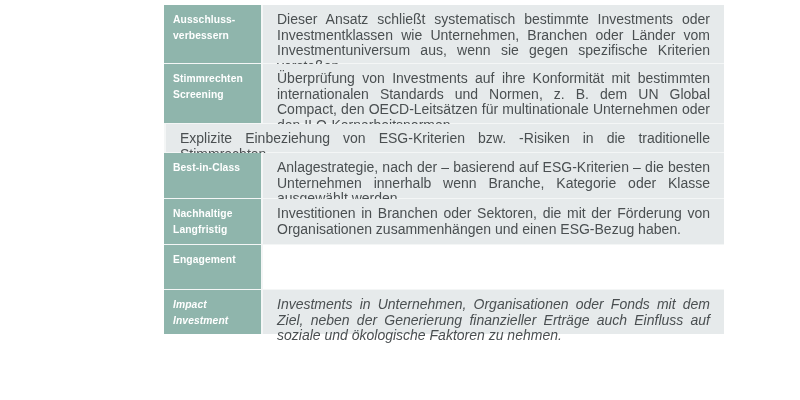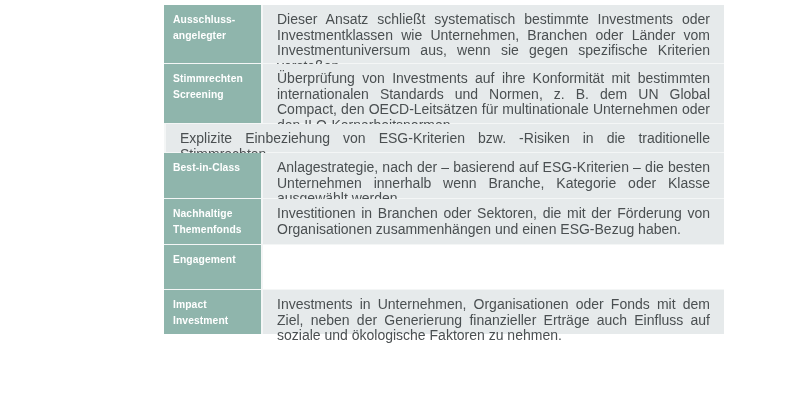--- a/index.html
+++ b/index.html
@@ -15,21 +15,21 @@
       left: 164px;
       top: 5px;
       width: 560px;
       font-family: "Liberation Sans", sans-serif;
     }
     .row {
       display: flex;
       border-bottom: 1px solid #f4f6f6;
       box-sizing: border-box;
     }
-    .row:last-child { border-bottom: none; }
+    .row:last-child { border-bottom: none; font-style: italic; }
     .label {
       width: 97px;
       flex: 0 0 97px;
       background: #8fb5ac;
       color: #ffffff;
       font-weight: bold;
       font-size: 10.3px;
       line-height: 15.5px;
       padding: 7px 6px 0 9px;
       box-sizing: border-box;
@@ -50,40 +50,40 @@
       box-sizing: border-box;
       text-align: justify;
       hyphens: manual;
     }
   </style>
 </head>
 <body>
 
 <div class="table">
   <div class="row" style="height:59px">
-    <div class="label">Ausschluss- angelegter</div>
+    <div class="label">Ausschluss- verbessern</div>
     <div class="sep"></div>
     <div class="content">Dieser Ansatz schließt systematisch bestimmte Investments oder Investmentklassen wie Unternehmen, Branchen oder Länder vom Investmentuniversum aus, wenn sie gegen spezifische Kriterien verstoßen.</div>
   </div>
   <div class="row" style="height:60px">
     <div class="label">Stimmrechten Screening</div>
     <div class="sep"></div>
     <div class="content">Überprüfung von Investments auf ihre Konformität mit bestimmten internationalen Standards und Normen, z. B. dem UN Global Compact, den OECD-Leitsätzen für multinationale Unternehmen oder den ILO-Kernarbeitsnormen.</div>
   </div>
   <div class="row" style="height:29px">
     <div class="sep"></div>
     <div class="content">Explizite Einbeziehung von ESG-Kriterien bzw. -Risiken in die traditionelle Stimmrechten.</div>
   </div>
   <div class="row" style="height:46px">
     <div class="label">Best-in-Class</div>
     <div class="sep"></div>
     <div class="content">Anlagestrategie, nach der – basierend auf ESG-Kriterien – die besten Unternehmen innerhalb wenn Branche, Kategorie oder Klasse ausgewählt werden.</div>
   </div>
   <div class="row" style="height:46px">
-    <div class="label">Nachhaltige Themenfonds</div>
+    <div class="label">Nachhaltige Langfristig</div>
     <div class="sep"></div>
     <div class="content">Investitionen in Branchen oder Sektoren, die mit der Förderung von Organisationen zusammenhängen und einen ESG-Bezug haben.</div>
   </div>
   <div class="row" style="height:45px">
     <div class="label">Engagement</div>
     <div class="sep"></div>
   </div>
   <div class="row" style="height:44px">
     <div class="label">Impact Investment</div>
     <div class="sep"></div>

